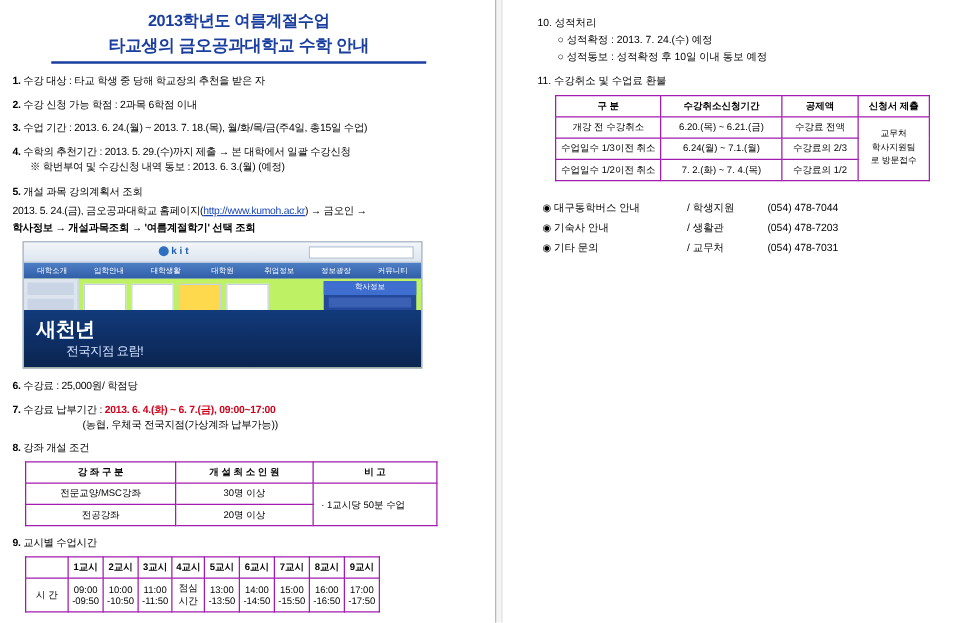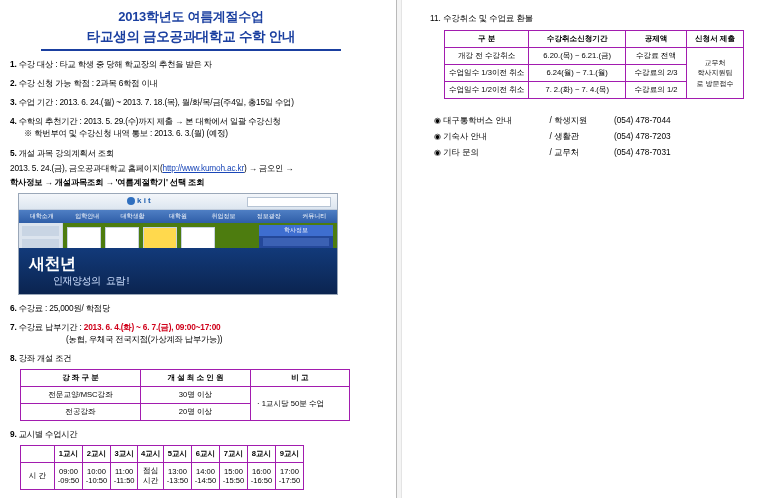--- a/index.html
+++ b/index.html
@@ -29,21 +29,21 @@
   a.link { color:#1a47b8; text-decoration:underline; }
 
   
   .banner { width:320px; height:102px; margin:5px 0 0 8px; border:1px solid #9aa7b8; position:relative; overflow:hidden; background:#ffffff;}
   .bn-top { height:16px; background:linear-gradient(#f3f6fa,#dde6f0); border-bottom:1px solid #c3cedd; position:relative;}
   .bn-top .kit { position:absolute; left:118px; top:2px; font-size:8px; font-weight:bold; color:#1f5fb0;}
   .bn-top .kdot { position:absolute; left:108px; top:3px; width:8px; height:8px; border-radius:50%; background:#2f6fbf;}
   .bn-top .srch { position:absolute; right:6px; top:3px; width:84px; height:10px; background:#fff; border:1px solid #b7c4d4;}
   .bn-nav { height:13px; background:linear-gradient(#4f7fc4,#2f5ea8); display:flex; align-items:center; }
   .bn-nav span { flex:1; text-align:center; color:#fff; font-size:6px; }
-  .bn-body { position:absolute; top:29px; left:0; right:0; bottom:0; background:#4d7c0f;font-family:Liberation Mono, monospace;}
+  .bn-body { position:absolute; top:29px; left:0; right:0; bottom:0; background:#bef264;}
   .bn-side { position:absolute; left:0; top:0; width:44px; bottom:0; background:#dce4ee; border-right:1px solid #c7d2e0;}
   .bn-side div { height:10px; margin:3px 3px; background:#c9d5e4; }
   .bn-tiles { position:absolute; left:48px; top:4px; display:flex; gap:4px; }
   .bn-tiles div { width:34px; height:26px; border:1px solid #c7d2e0; background:#fff; }
   .bn-tiles div.y { background:#ffd94d; }
   .bn-hero { position:absolute; left:0; right:0; bottom:0; height:46px; background:linear-gradient(#123a7a,#0b2450); }
   .bn-hero .big { position:absolute; left:10px; top:6px; color:#ffffff; font-size:16px; font-weight:bold; letter-spacing:-0.5px; text-shadow:1px 1px 0 #06306e;}
   .bn-hero .sm { position:absolute; left:34px; top:26px; color:#cfe0ff; font-size:10px; letter-spacing:-0.5px;}
   .bn-right { position:absolute; right:4px; top:2px; width:74px; bottom:2px; background:#24489a; }
   .bn-right .hdr { height:11px; background:#3e6ed0; color:#fff; font-size:6px; text-align:center; line-height:11px;}
@@ -144,21 +144,21 @@
         <div class="bn-right">
           <div class="hdr">학사정보</div>
           <div class="rw"></div>
           <div class="rw"></div>
           <div class="rw"></div>
           <div class="rw"></div>
           <div class="rw"></div>
         </div>
         <div class="bn-hero">
           <div class="big">새천년</div>
-          <div class="sm">인재양성의 요람!</div>
+          <div class="sm">전국지점 요람!</div>
         </div>
       </div>
     </div>
 
     <div class="item">
       <span class="num">6.</span>
       <span>수강료 : 25,000원/ 학점당</span>
     </div>
 
     <div class="item">
@@ -233,20 +233,26 @@
       </tr>
     </tbody>
       </table>
 
   </div>
 
   <div class="divider"></div>
 
   <div class="col-right">
 
+    <div class="r-item">
+      <span class="num">10.</span>
+      <span>성적처리</span>
+      <div class="r-sub">○ 성적확정 : 2013. 7. 24.(수) 예정</div>
+      <div class="r-sub">○ 성적통보 : 성적확정 후 10일 이내 통보 예정</div>
+    </div>
 
     <div class="r-item">
       <span class="num">11.</span>
       <span>수강취소 및 수업료 환불</span>
     </div>
 
     <table class="tb t-fee" style="margin-left:14px;">
       <tbody>
           <tr>
         <th style="width:92px">구     분</th>

